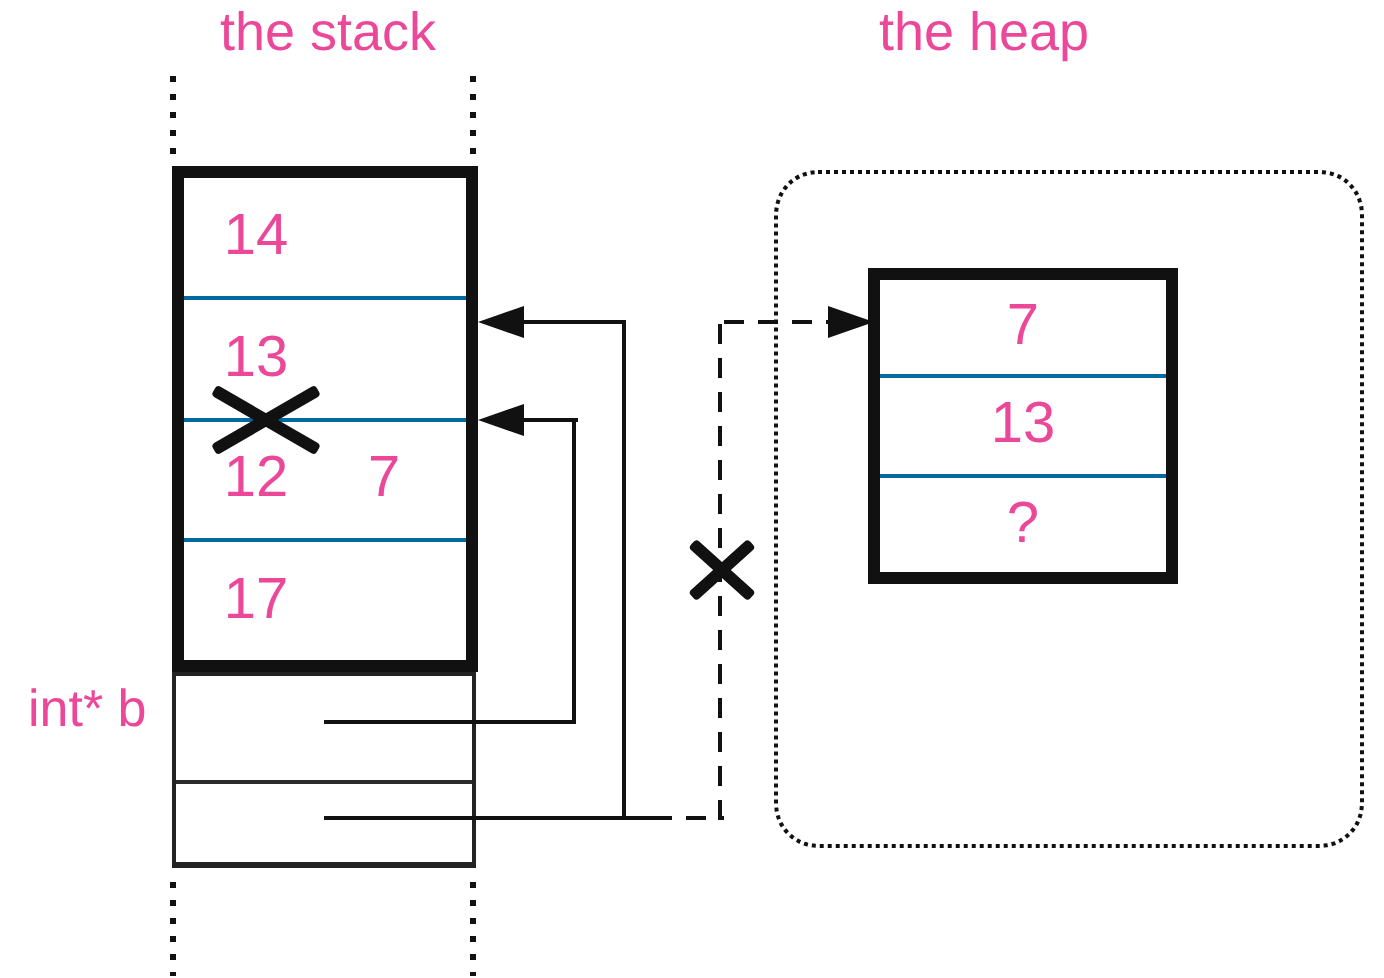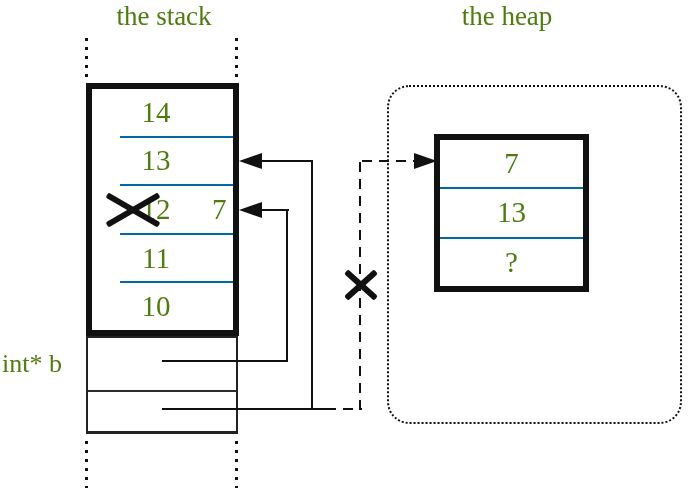--- a/index.html
+++ b/index.html
@@ -1,94 +1,91 @@
 <!DOCTYPE html>
 <html><head>
 <meta charset="utf-8">
 <style>
   html,body{margin:0;padding:0;background:#fff;}
   #canvas{
     position:relative;width:692px;height:489px;background:#fff;overflow:hidden;
-    font-family:Liberation Serif, serif;color:#4d7c0f;
+    font-family:Liberation Sans, sans-serif;color:#ec4899;
   }
   .title{position:absolute;top:1px;transform:translateX(-50%);font-size:27px;white-space:nowrap;}
   
   .hline{position:absolute;height:2px;background:#111;}
   .vline{position:absolute;width:2px;background:#111;}
   
   .dash-h{position:absolute;height:2px;background:repeating-linear-gradient(90deg,#111 0 10px,transparent 10px 17px);}
   .dash-v{position:absolute;width:2px;background:repeating-linear-gradient(180deg,#111 0 10px,transparent 10px 17px);}
   
   .dot-v{position:absolute;width:3px;background:repeating-linear-gradient(180deg,#111 0 3px,transparent 3px 9px);}
   
   .arrow-left{position:absolute;width:0;height:0;border-top:8px solid transparent;border-bottom:8px solid transparent;border-right:23px solid #111;}
   .arrow-right{position:absolute;width:0;height:0;border-top:8px solid transparent;border-bottom:8px solid transparent;border-left:23px solid #111;}
   
   .thickbox{position:absolute;border:6px solid #111;box-sizing:border-box;background:#fff;display:flex;flex-direction:column;}
   .thickbox .cell{flex:1;display:flex;align-items:center;font-size:29px;}
   .thickbox .cell + .cell{border-top:2px solid #0369a1;}
-  .stack-cell{padding-left:14px;margin-left:28px;}
+  .stack-cell{padding-left:14px;}
   .stack-cell .num{display:inline-block;width:44px;text-align:center;}
   .heap-cell{justify-content:center;}
   .lowerbox{position:absolute;border:2px solid #222;border-bottom:3px solid #222;box-sizing:border-box;display:flex;flex-direction:column;background:transparent;}
   .lowerbox .slot-b{height:52px;}
   .lowerbox .slot-c{flex:1;border-top:2px solid #2b2b2b;}
   .ptr-label{position:absolute;left:2px;height:28px;line-height:28px;font-size:26px;white-space:nowrap;}
   .heaprect{position:absolute;border:2.5px dotted #111;border-radius:22px;box-sizing:border-box;}
   
   .xmark{position:absolute;}
   .xmark i{position:absolute;left:0;right:0;top:50%;height:6px;margin-top:-3px;background:#111;border-radius:2px;}
   .xmark.deg30 i.a{transform:rotate(30deg);}  .xmark.deg30 i.b{transform:rotate(-30deg);}
   .xmark.deg42 i.a{transform:rotate(42deg);}  .xmark.deg42 i.b{transform:rotate(-42deg);}
   .newval{display:inline-block;margin-left:34px;}
 </style>
 </head>
 <body>
 
 <div id="canvas">
 
   <div class="title" style="left:164px;">the stack</div>
-  <div class="title" style="left:507px;">the heap</div>
+  <div class="title" style="left:492px;">the heap</div>
 
   <div class="dot-v" style="left:85px;top:38px;height:45px;"></div>
   <div class="dot-v" style="left:235px;top:38px;height:45px;"></div>
 
   <div class="thickbox" style="left:86px;top:83px;width:153px;height:253px;">
     <div class="cell stack-cell">
       <span class="num">14</span>
     </div>
     <div class="cell stack-cell">
       <span class="num">13</span>
     </div>
     <div class="cell stack-cell">
       <span class="num">12</span>
       <span class="newval">7</span>
     </div>
     <div class="cell stack-cell">
-      <span class="num">11</span>
-    </div>
-    <div class="cell stack-cell">
-      <span class="num">10</span>
+      <span class="num">17</span>
     </div>
   </div>
 
   <div class="xmark deg30" style="left:103px;top:192px;width:60px;height:36px;">
       <i class="a"></i>
       <i class="b"></i>
     </div>
 
   <div class="lowerbox" style="left:86px;top:336px;width:152px;height:98px;">
     <div class="slot-b"></div>
     <div class="slot-c"></div>
   </div>
 
   <div class="dot-v" style="left:85px;top:441px;height:47px;"></div>
   <div class="dot-v" style="left:235px;top:441px;height:47px;"></div>
 
-  <div class="ptr-label" style="top:350px;">int* b</div>
+  <div class="ptr-label" style="top:340px;margin-left:12px;">int* b</div>
 
   <div class="hline" style="left:162px;top:408px;width:164px;"></div>
   <div class="vline" style="left:311px;top:161px;height:249px;"></div>
   <div class="hline" style="left:258px;top:160px;width:55px;"></div>
   <div class="arrow-left" style="left:239px;top:153px;"></div>
 
   <div class="hline" style="left:162px;top:360px;width:126px;"></div>
   <div class="vline" style="left:286px;top:210px;height:152px;"></div>
   <div class="hline" style="left:258px;top:209px;width:31px;"></div>
   <div class="arrow-left" style="left:239px;top:202px;"></div>

